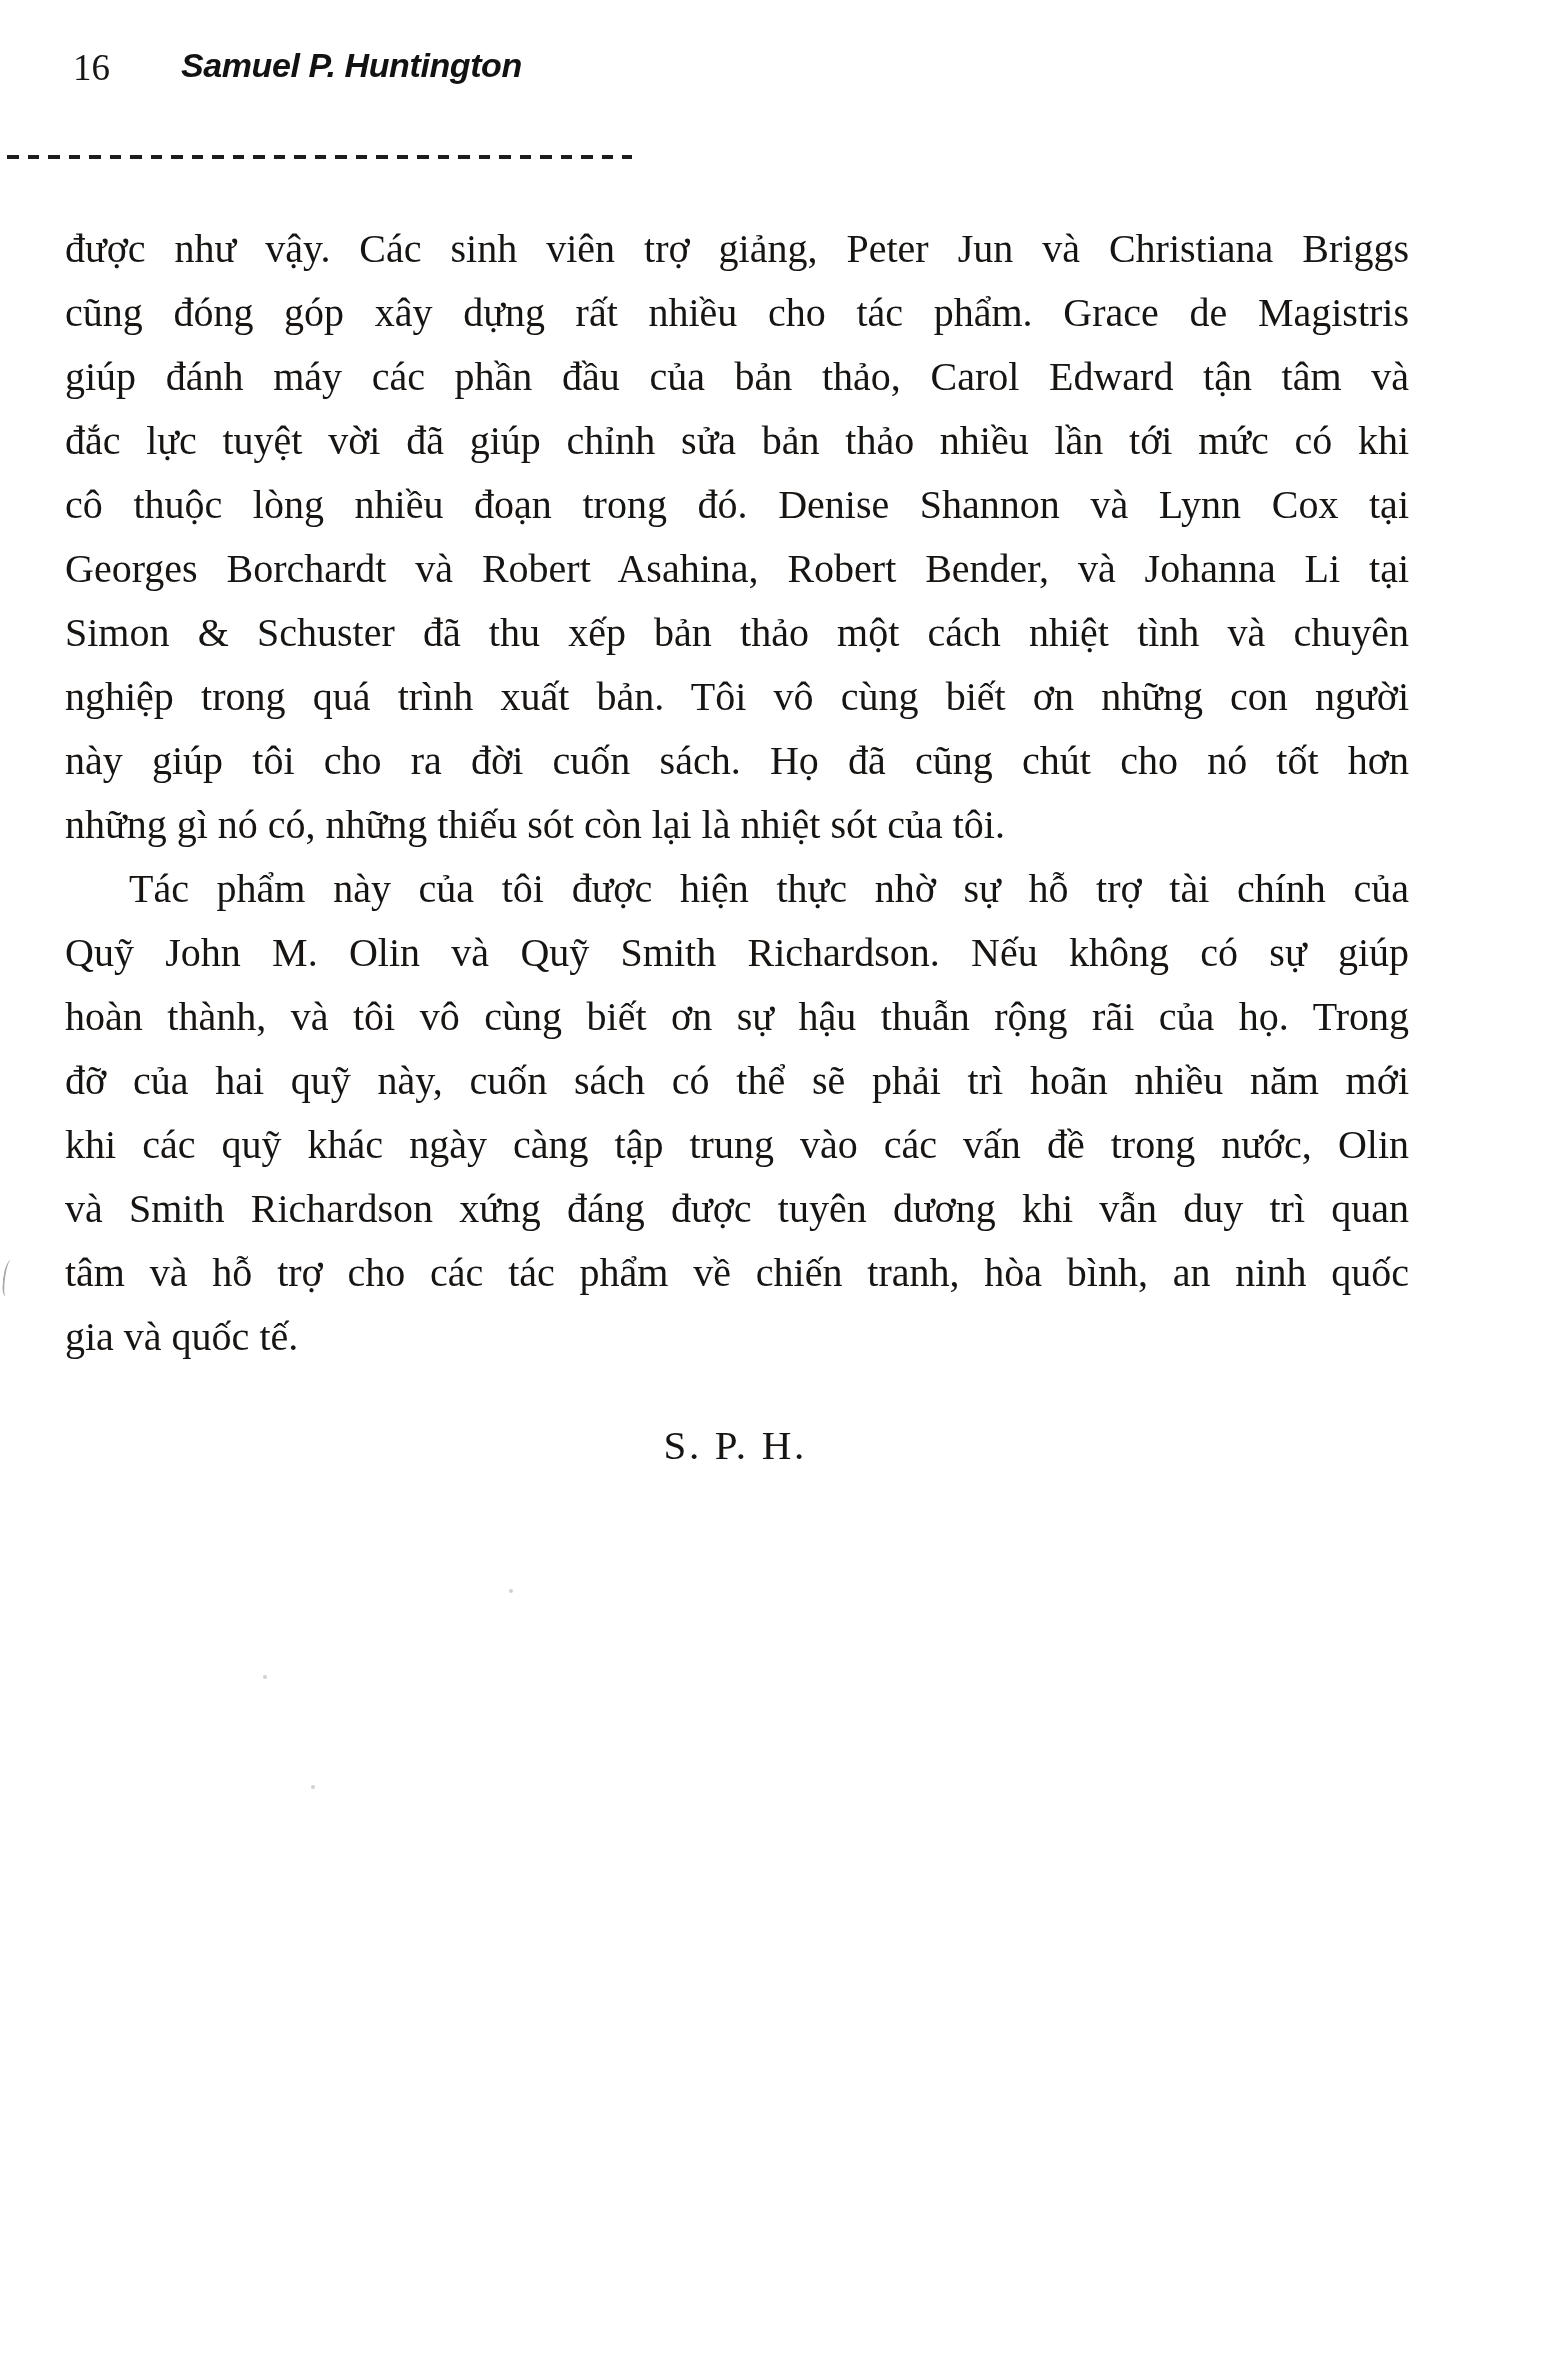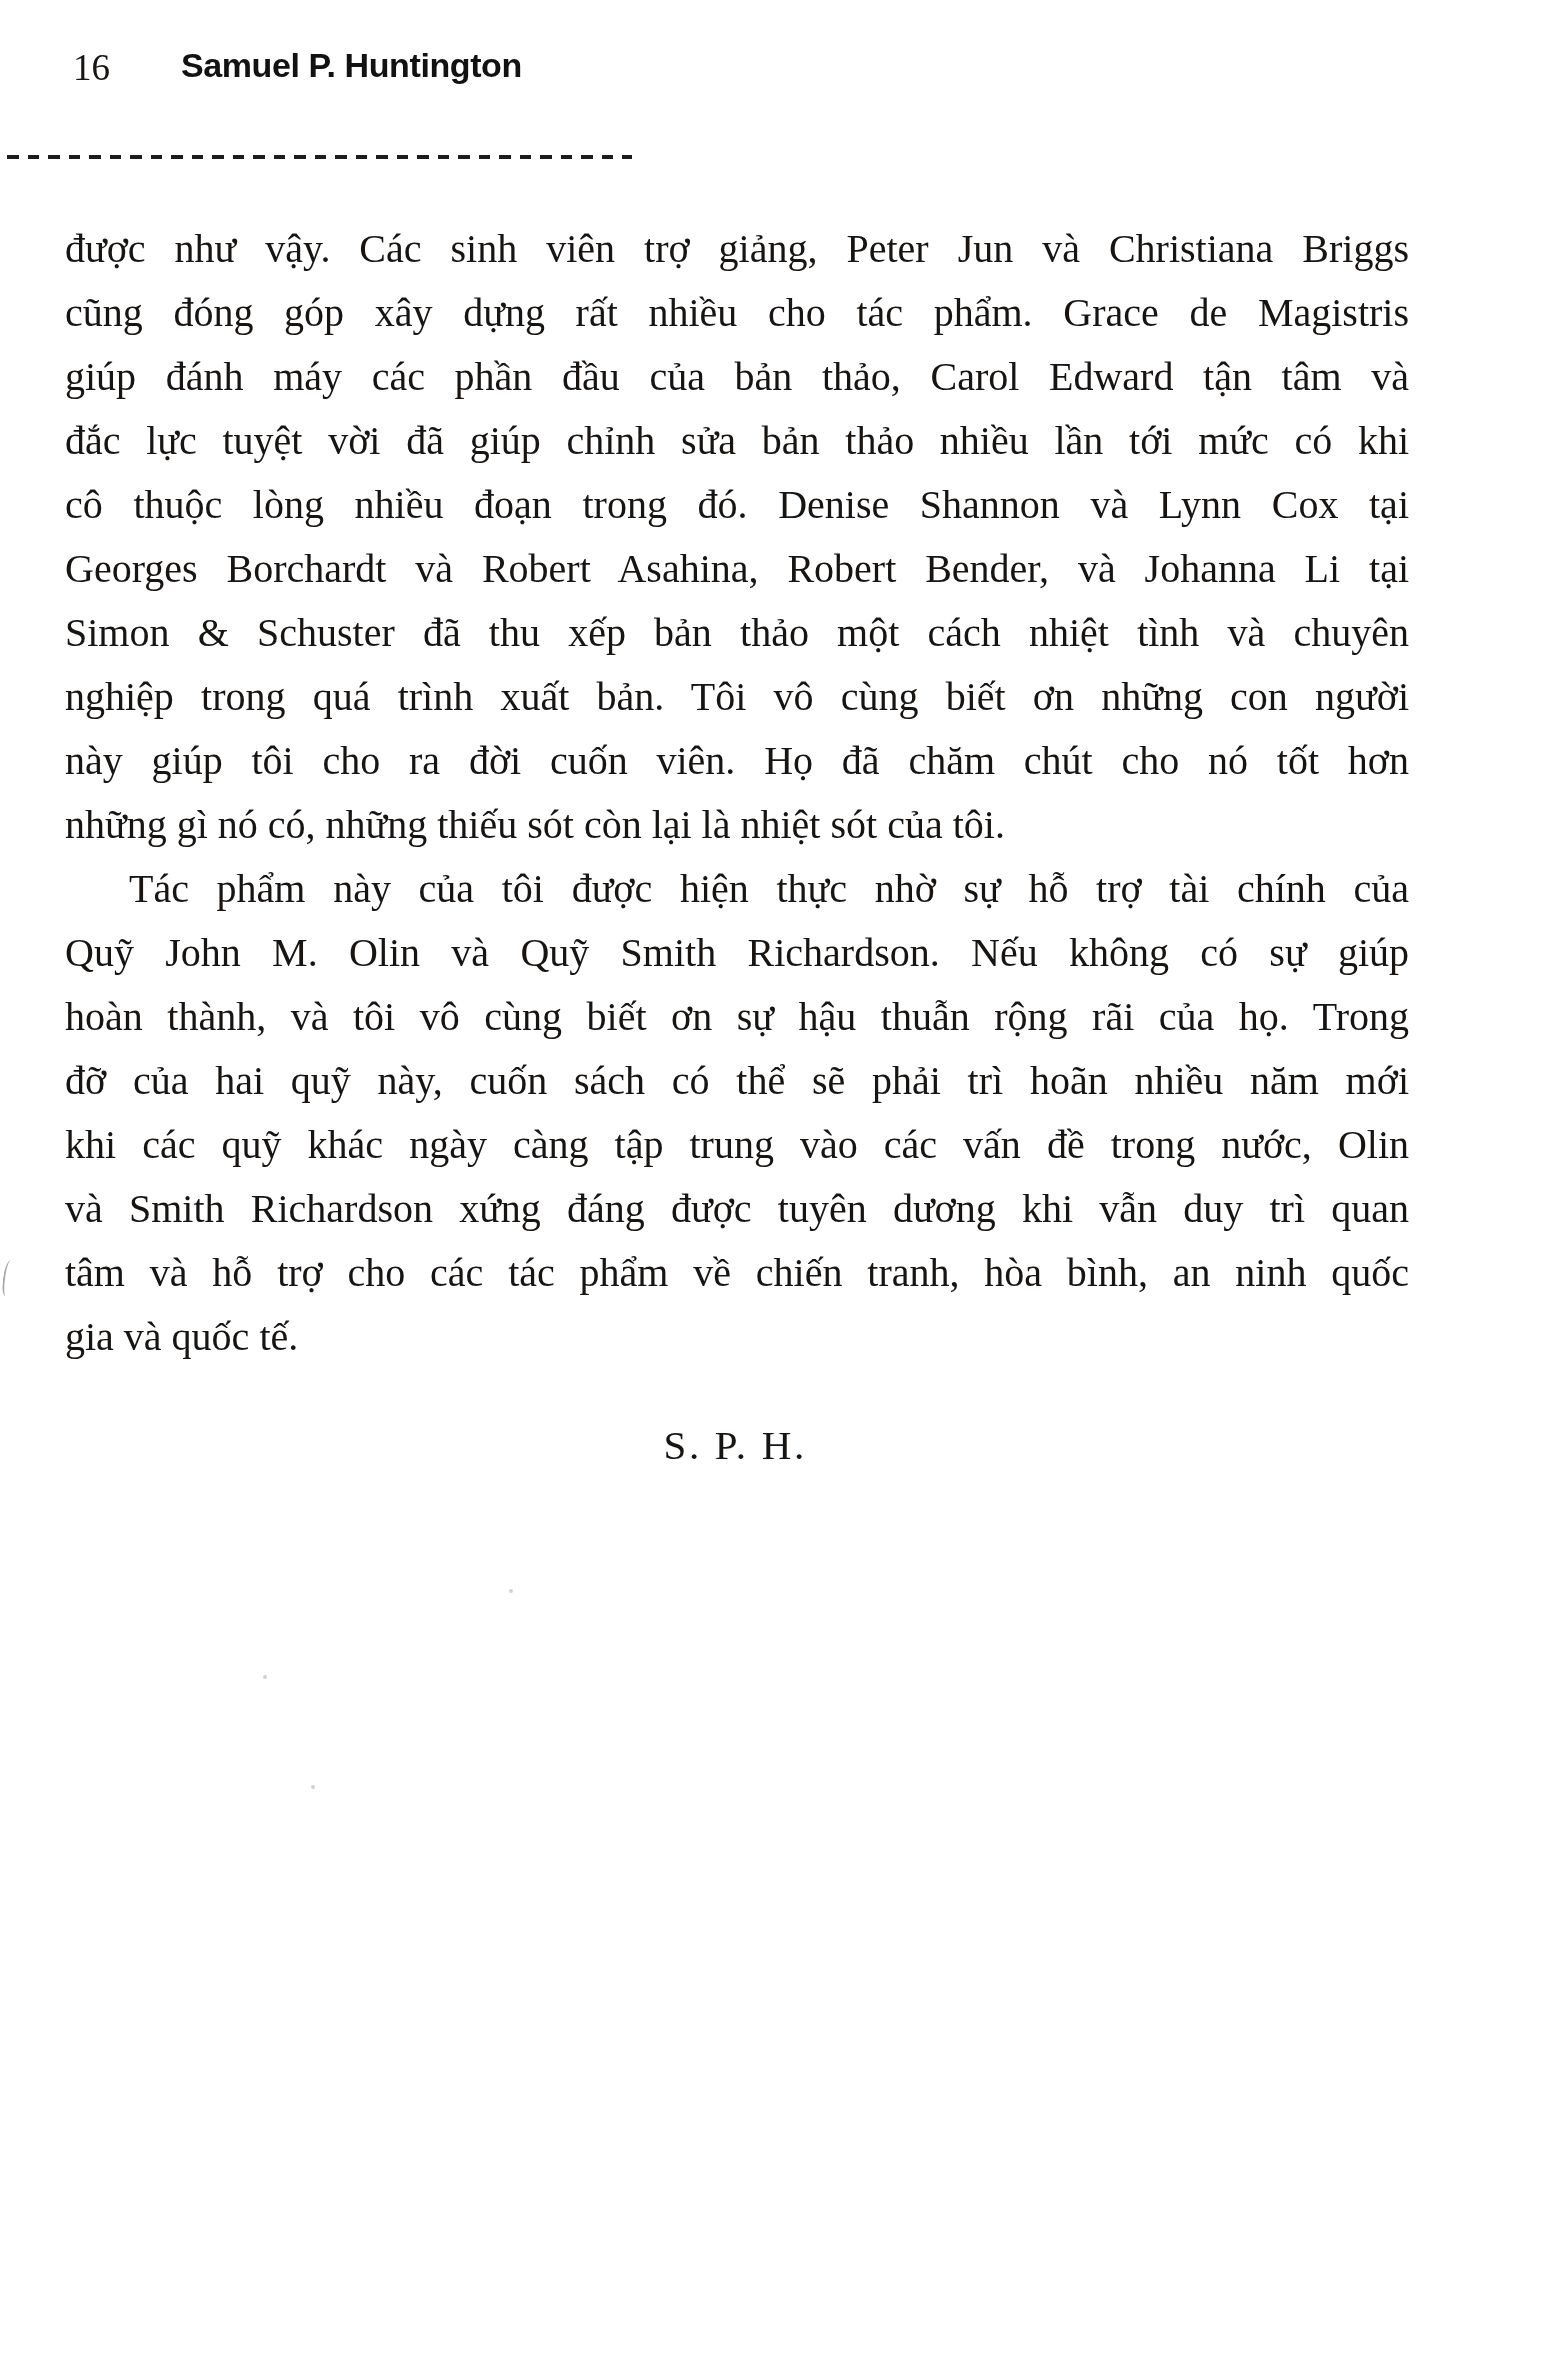--- a/index.html
+++ b/index.html
@@ -24,20 +24,21 @@
     font-family:"Liberation Serif", serif;
     font-size:37px;
     color:#171412;
   }
   .running-head {
     font-family:"Liberation Sans", sans-serif;
     font-weight:bold;
     font-size:34px;
     letter-spacing:-0.4px;
     color:#121212;
+    font-style:italic;
   }
   .header-rule {
     position:absolute;
     top:155px; left:7.1px;
     width:625px; height:3.6px;
     background:repeating-linear-gradient(90deg, #1c1c1c 0 11.6px, transparent 11.6px 20.5px);
   }
   .body-text {
     position:absolute;
     top:217px; left:65px;
@@ -95,21 +96,21 @@
   <div class="body-text">
     <div class="paragraph">
         <div class="line">được như vậy. Các sinh viên trợ giảng, Peter Jun và Christiana Briggs</div>
         <div class="line">cũng đóng góp xây dựng rất nhiều cho tác phẩm. Grace de Magistris</div>
         <div class="line">giúp đánh máy các phần đầu của bản thảo, Carol Edward tận tâm và</div>
         <div class="line">đắc lực tuyệt vời đã giúp chỉnh sửa bản thảo nhiều lần tới mức có khi</div>
         <div class="line">cô thuộc lòng nhiều đoạn trong đó. Denise Shannon và Lynn Cox tại</div>
         <div class="line">Georges Borchardt và Robert Asahina, Robert Bender, và Johanna Li tại</div>
         <div class="line">Simon &amp; Schuster đã thu xếp bản thảo một cách nhiệt tình và chuyên</div>
         <div class="line">nghiệp trong quá trình xuất bản. Tôi vô cùng biết ơn những con người</div>
-        <div class="line">này giúp tôi cho ra đời cuốn viên. Họ đã chăm chút cho nó tốt hơn</div>
+        <div class="line">này giúp tôi cho ra đời cuốn sách. Họ đã cũng chút cho nó tốt hơn</div>
         <div class="line last">những gì nó có, những thiếu sót còn lại là nhiệt sót của tôi.</div>
       </div>
     <div class="paragraph indented">
         <div class="line">Tác phẩm này của tôi được hiện thực nhờ sự hỗ trợ tài chính của</div>
         <div class="line">Quỹ John M. Olin và Quỹ Smith Richardson. Nếu không có sự giúp</div>
         <div class="line">hoàn thành, và tôi vô cùng biết ơn sự hậu thuẫn rộng rãi của họ. Trong</div>
         <div class="line">đỡ của hai quỹ này, cuốn sách có thể sẽ phải trì hoãn nhiều năm mới</div>
         <div class="line">khi các quỹ khác ngày càng tập trung vào các vấn đề trong nước, Olin</div>
         <div class="line">và Smith Richardson xứng đáng được tuyên dương khi vẫn duy trì quan</div>
         <div class="line">tâm và hỗ trợ cho các tác phẩm về chiến tranh, hòa bình, an ninh quốc</div>

